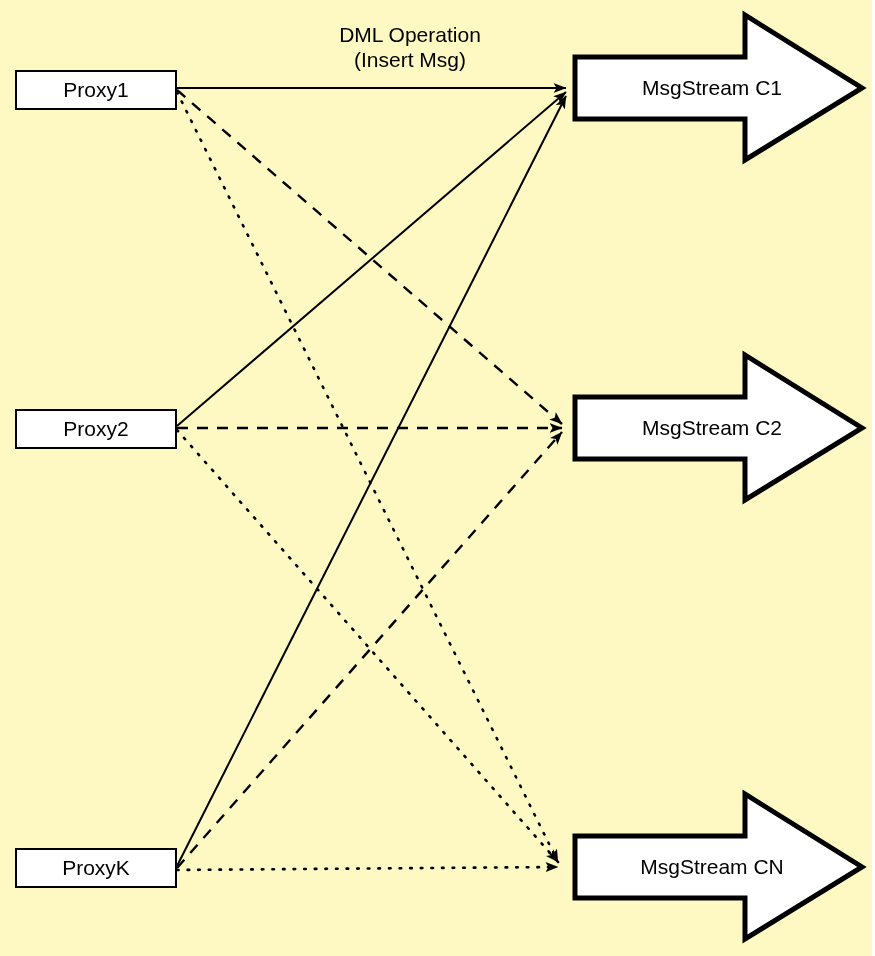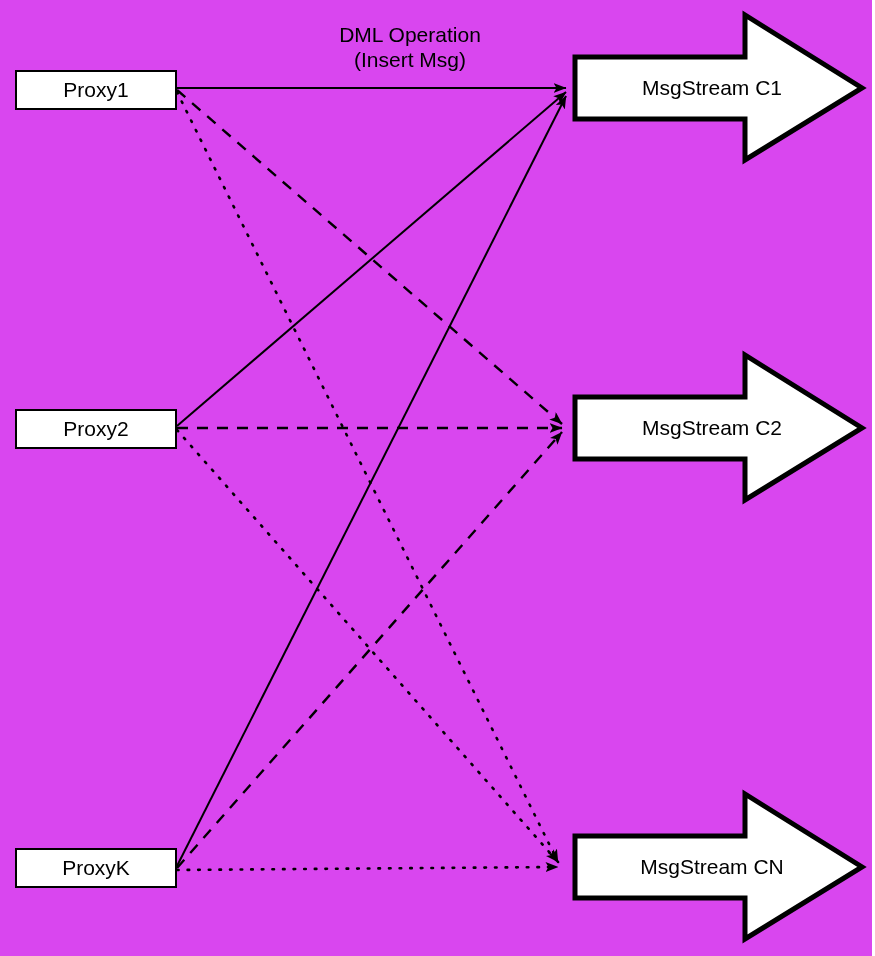--- a/index.html
+++ b/index.html
@@ -8,21 +8,21 @@
     padding: 0;
     background: #ffffff;
   }
   body {
     font-family: "Liberation Sans", sans-serif;
   }
   #diagram-root {
     position: relative;
     width: 872px;
     height: 956px;
-    background: #d946ef;
+    background: #fef9c3;
     overflow: hidden;
   }
   #diagram-svg {
     display: block;
     width: 875px;
     height: 956px;
   }
   .node-box-rect {
     fill: #ffffff;
     stroke: #000000;

